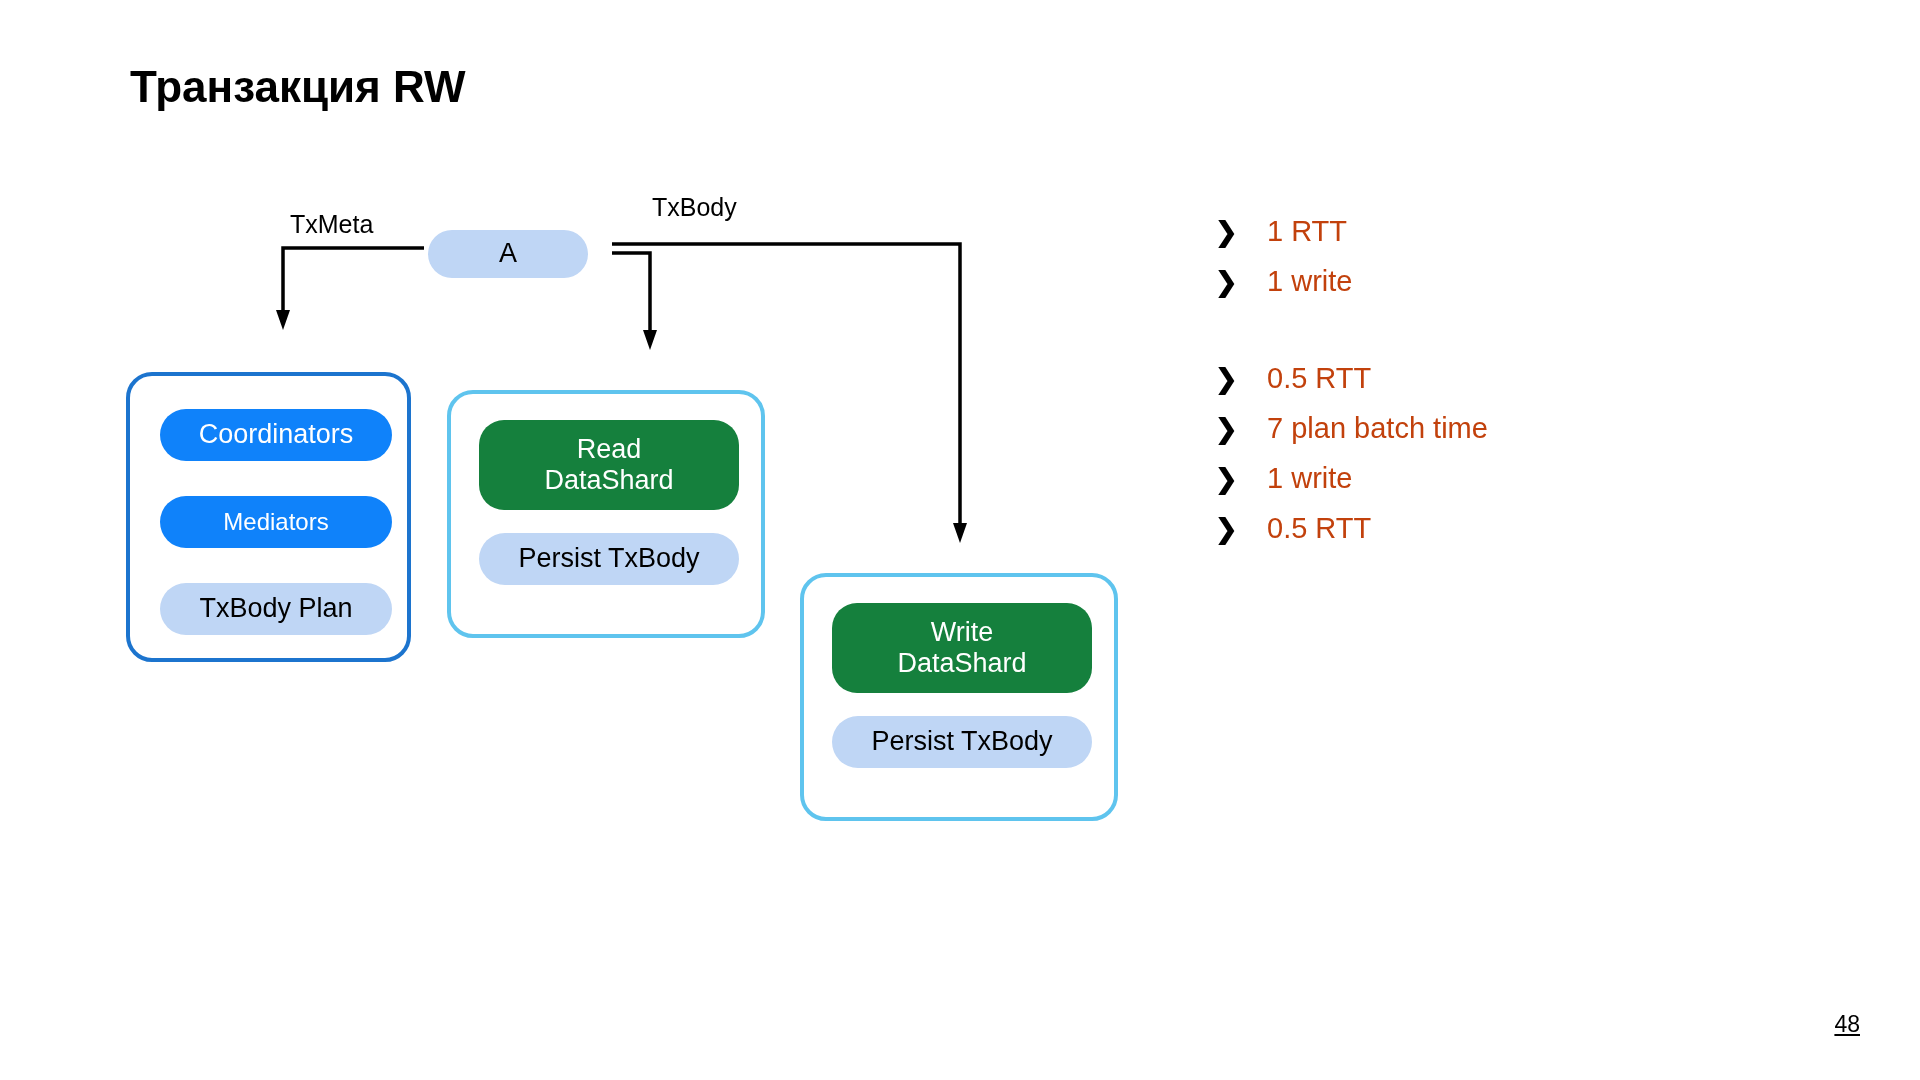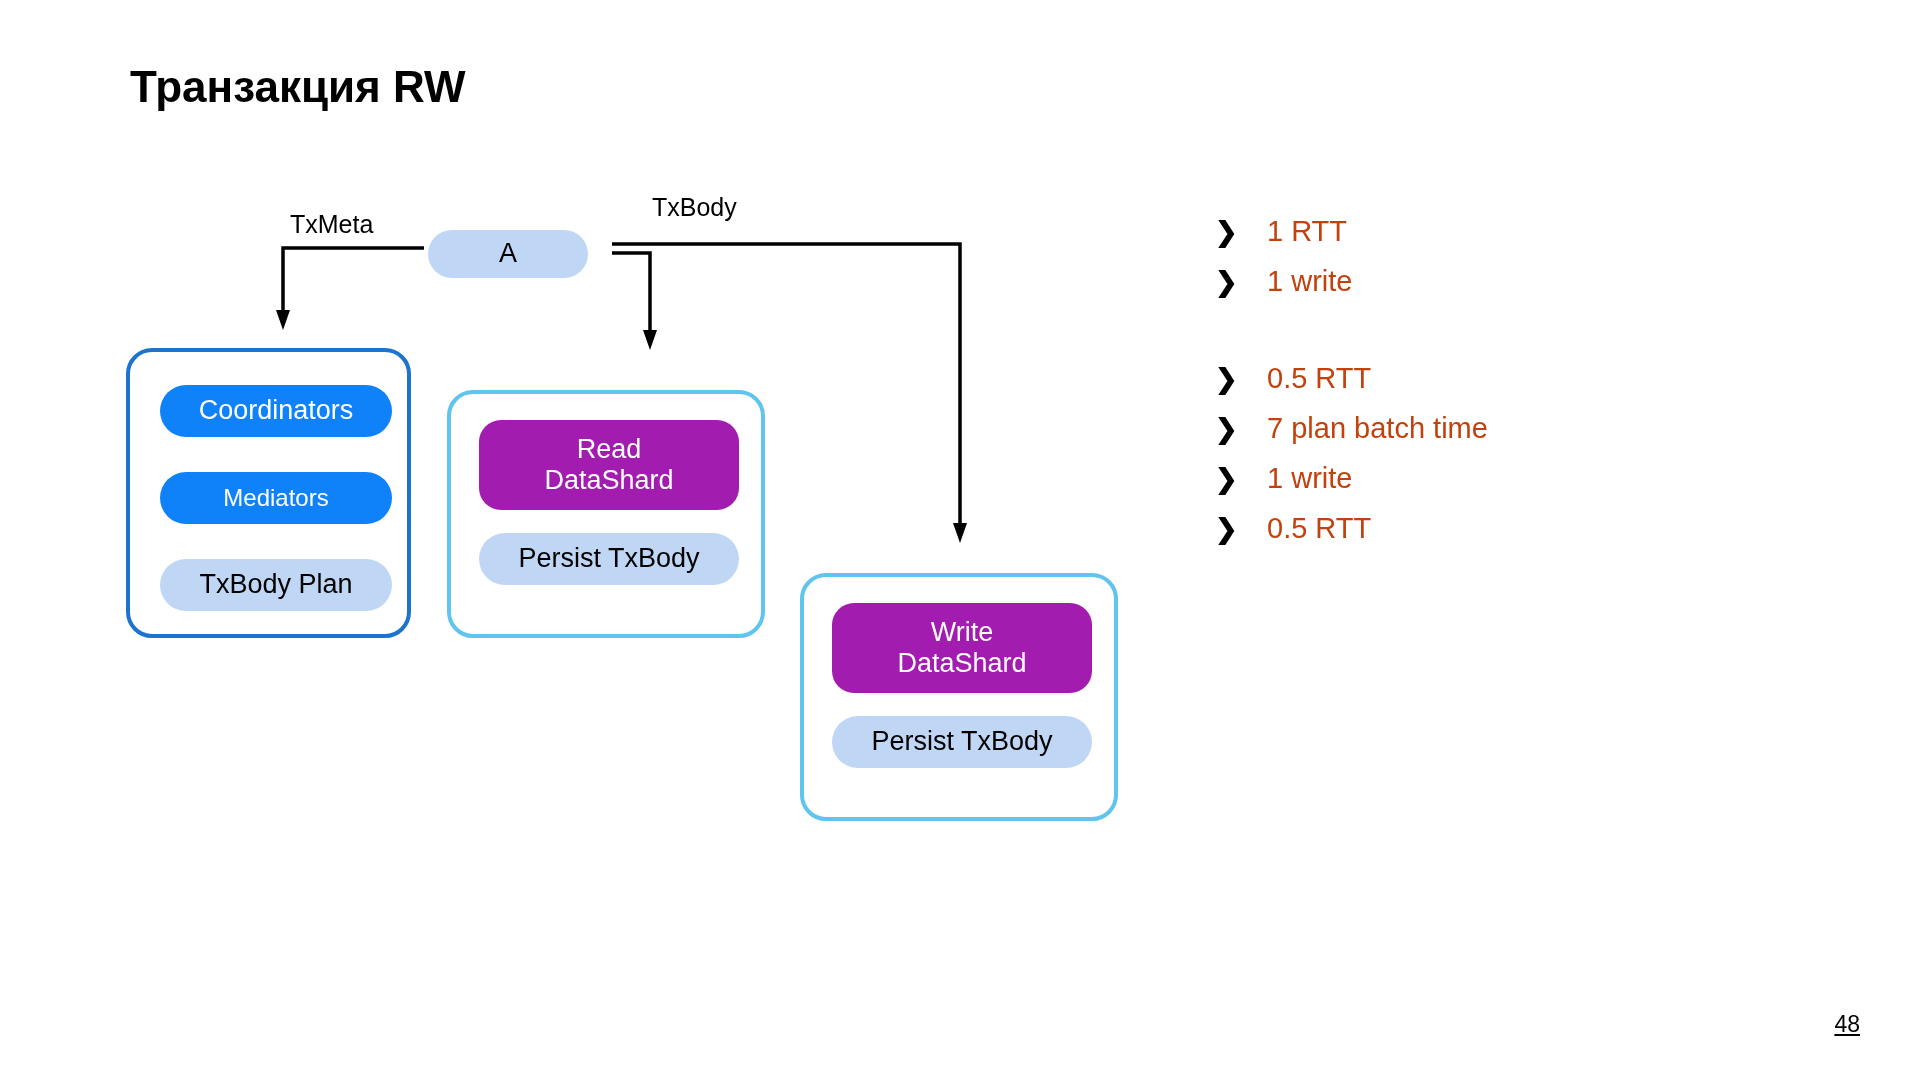--- a/index.html
+++ b/index.html
@@ -30,41 +30,42 @@
 
   
   .group-box {
     position: absolute;
     box-sizing: border-box;
     background: #ffffff;
     border-radius: 26px;
   }
   .group-box.dark {
     border: 4px solid #1C74CE;
+    margin-top: 24px;
   }
   .group-box.light {
     border: 4px solid #5FC4EE;
   }
 
   .pill {
     position: absolute;
     box-sizing: border-box;
     display: flex;
     align-items: center;
     justify-content: center;
     text-align: center;
     border-radius: 999px;
     line-height: 1.16;
     white-space: pre-line;
   }
   .pill.rounded-rect {
     border-radius: 22px;
   }
   .pill.strong-blue  { background: #0F82FA; color: #ffffff; }
-  .pill.sky-blue     { background: #a21caf; color: #ffffff; }
+  .pill.sky-blue     { background: #15803d; color: #ffffff; border-radius: 25px; }
   .pill.lavender     { background: #BFD6F5; color: #000000; }
 
   
   .conn-label {
     position: absolute;
     font-size: 25px;
     color: #000000;
     white-space: nowrap;
   }
 

